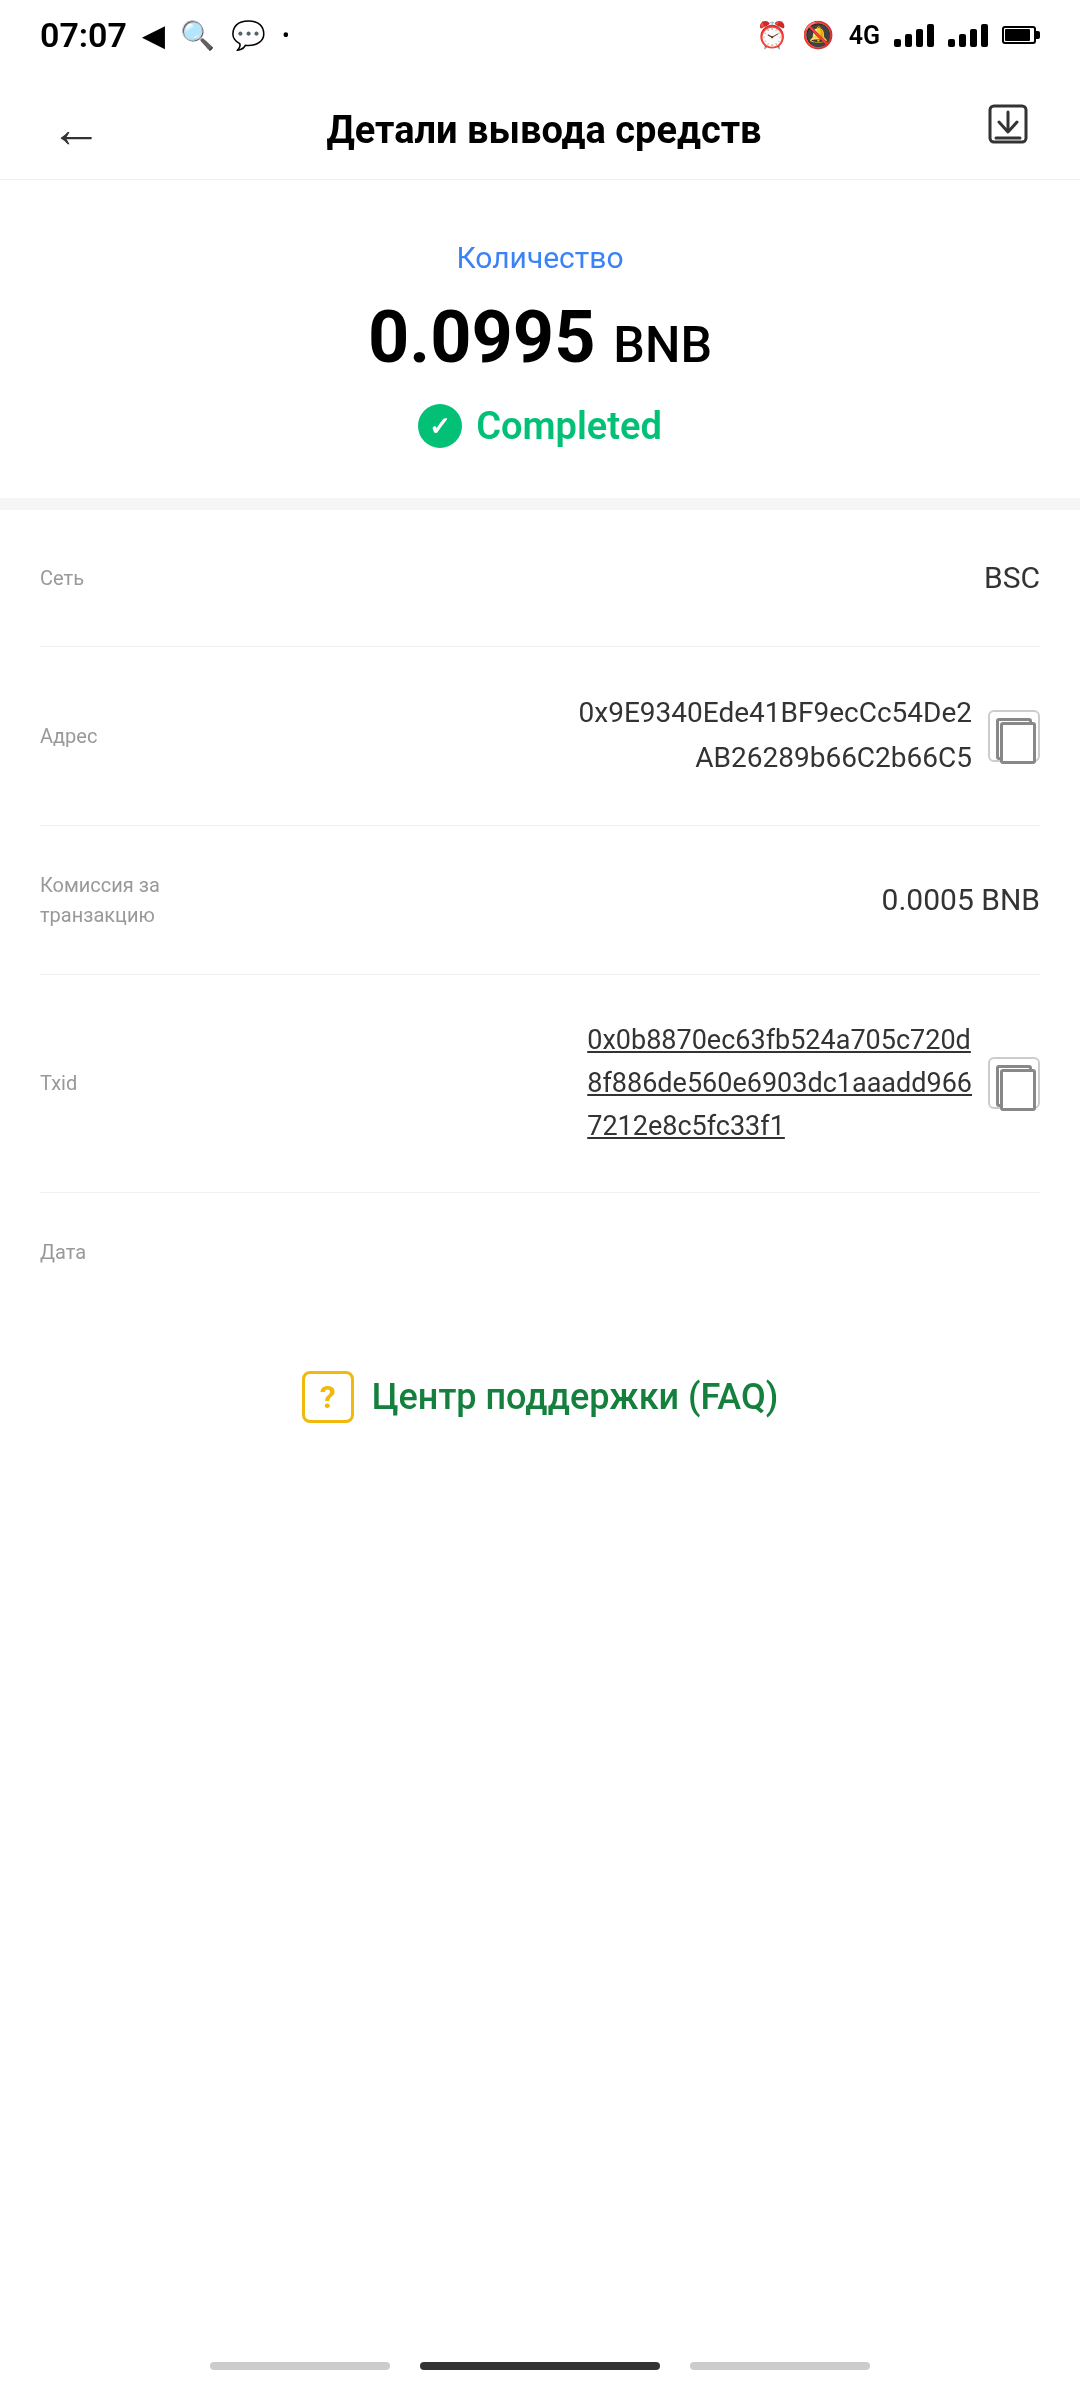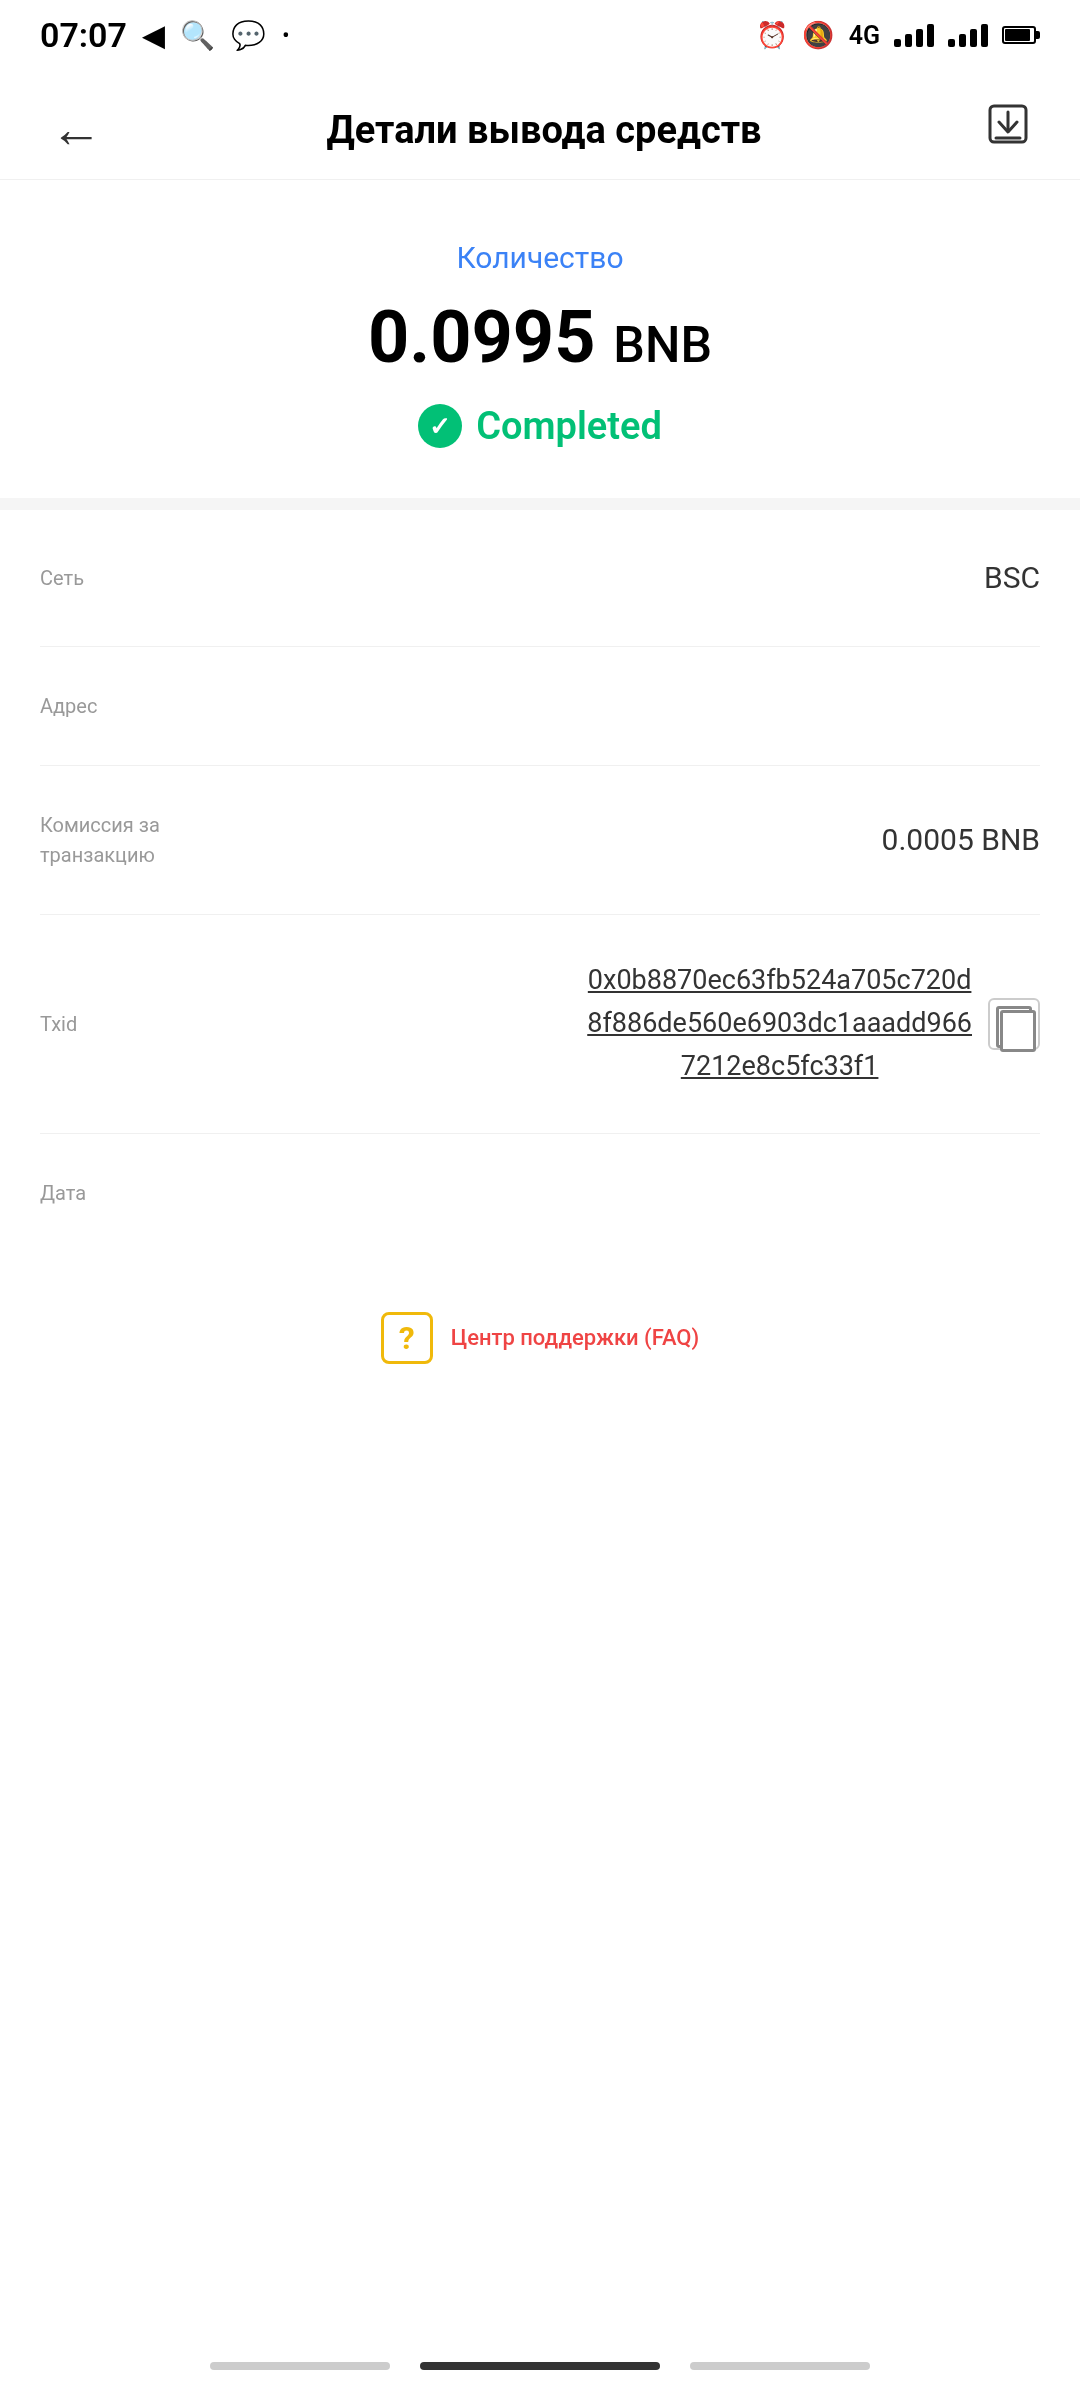--- a/index.html
+++ b/index.html
@@ -208,21 +208,21 @@
       border: 3px solid #888;
       border-radius: 3px;
       top: 10px;
       left: 10px;
       background: white;
     }
 
     .txid-value {
       font-size: 27px;
       color: #333;
-      text-align: center;
+      text-align: left;
       line-height: 1.6;
       text-decoration: underline;
     }
 
     
     .support-section {
       display: flex;
       justify-content: center;
       align-items: center;
       padding: 60px 40px;
@@ -237,22 +237,22 @@
       border-radius: 8px;
       display: flex;
       align-items: center;
       justify-content: center;
       color: #F0B90B;
       font-size: 32px;
       font-weight: bold;
     }
 
     .support-text {
-      font-size: 22px;
-      color: #ef4444;
+      font-size: 36px;
+      color: #15803d;
       font-weight: 500;
     }
 
     
     .bottom-bar {
       position: fixed;
       bottom: 0;
       width: 1080px;
       display: flex;
       justify-content: center;
@@ -380,20 +380,24 @@
 
 <div class="details-section">
 
   <div class="detail-row">
     <span class="detail-label">Сеть</span>
     <span class="detail-value">BSC</span>
   </div>
 
   <div class="detail-row">
     <span class="detail-label">Адрес</span>
+    <div class="detail-value-with-copy">
+      <span class="detail-value-text">0x9E9340Ede41BF9ecCc54De2<br>AB26289b66C2b66C5</span>
+      <div class="copy-icon"></div>
+    </div>
   </div>
 
   <div class="detail-row">
     <span class="detail-label">Комиссия за<br>транзакцию</span>
     <span class="detail-value">0.0005 BNB</span>
   </div>
 
   <div class="detail-row">
     <span class="detail-label">Txid</span>
     <div class="detail-value-with-copy">

